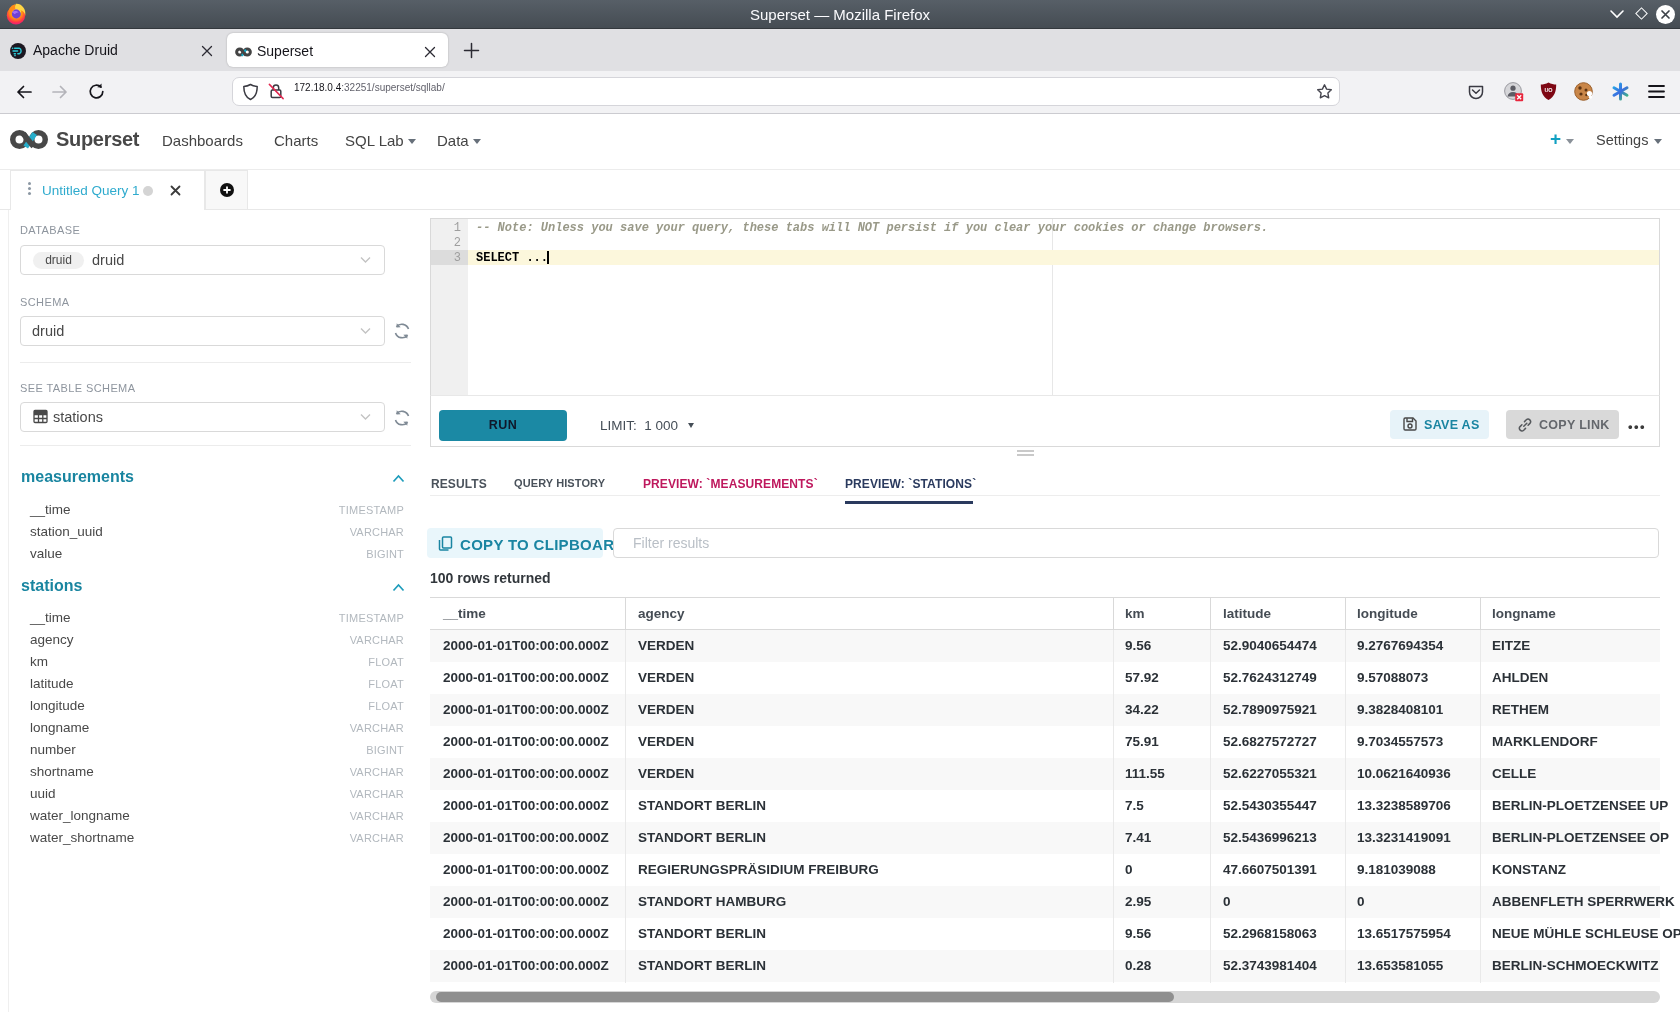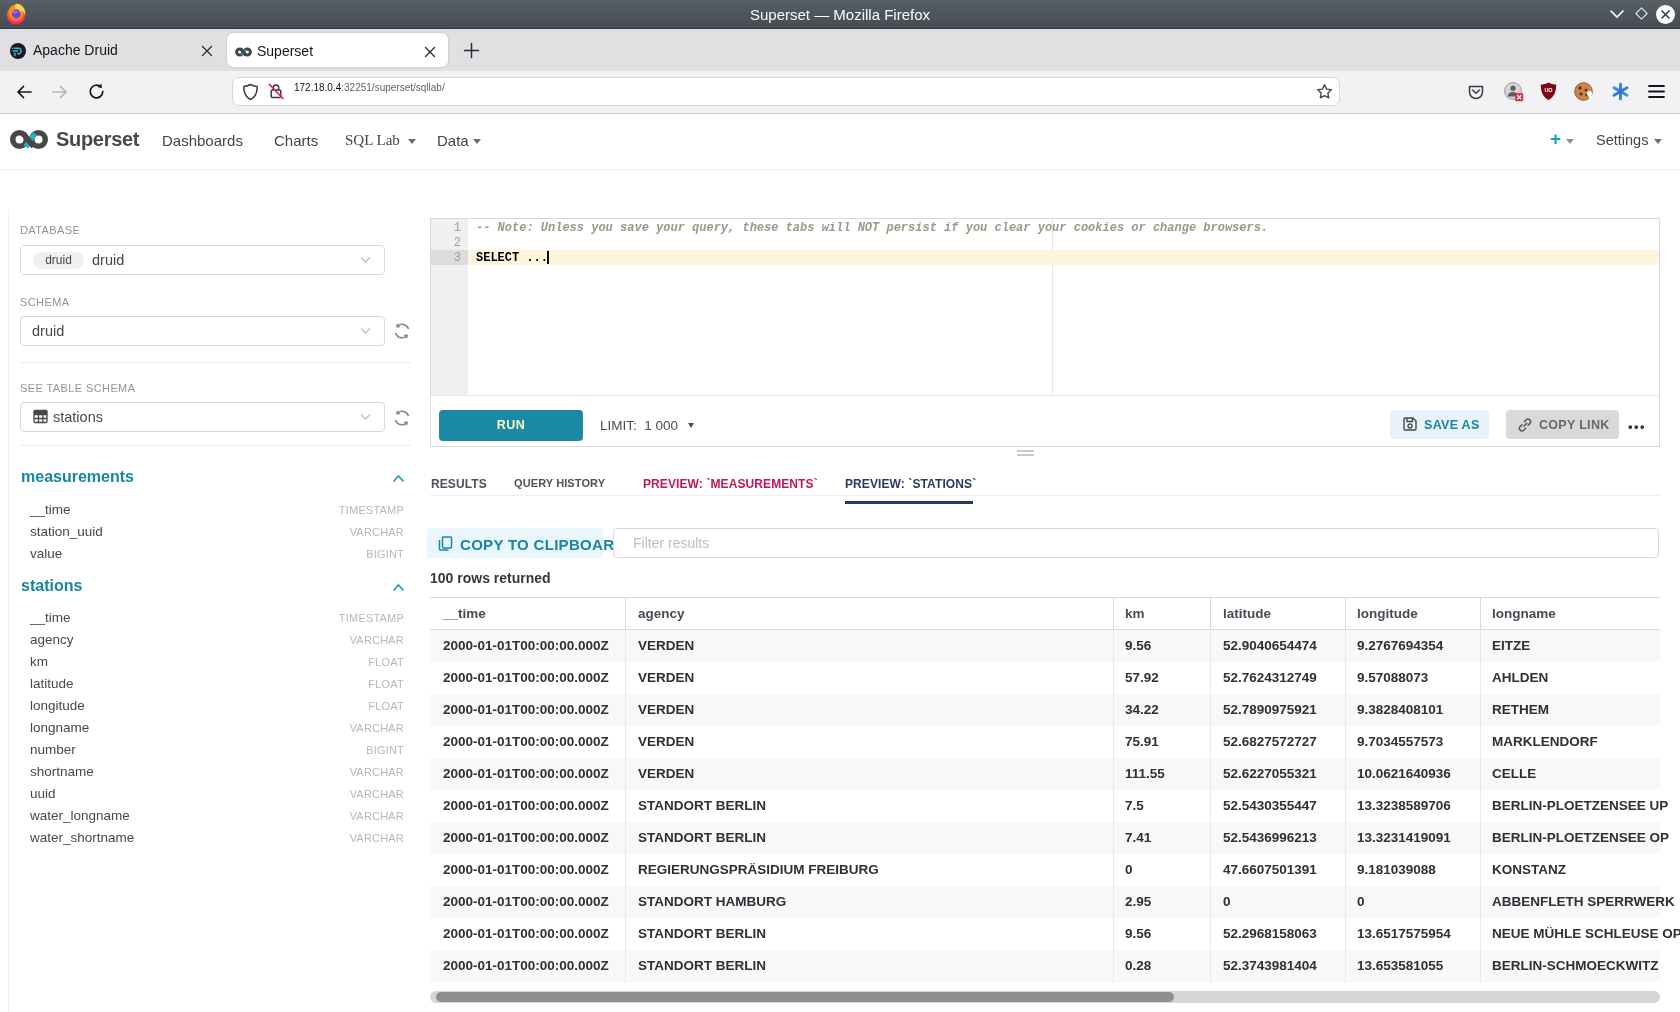--- a/index.html
+++ b/index.html
@@ -177,30 +177,46 @@
       <g stroke="#484848" stroke-width="5.5" fill="none">
         <circle cx="9.5" cy="9.5" r="6.75"></circle>
         <circle cx="28.5" cy="9.5" r="6.75"></circle>
       </g>
       <path d="M13.5 15.5 L22.5 2 L27 5 L18 18.5 Z" fill="#27aecb"></path>
       <path d="M13 3.5 L23.5 16.5" stroke="#484848" stroke-width="5.5"></path>
     </svg>
     <div class="abs" style="left:56px;top:14px;font-size:20px;font-weight:bold;color:#484848;letter-spacing:-.3px;">Superset</div>
     <div class="abs navitem" style="left:162px;top:18px;">Dashboards</div>
     <div class="abs navitem" style="left:274px;top:18px;">Charts</div>
-    <div class="abs navitem" style="left:345px;top:18px;font-family:Liberation Serif, serif;">SQL Lab</div>
+    <div class="abs navitem" style="left:345px;top:18px;">SQL Lab</div>
     <div class="abs caret-down" style="left:408px;top:25px;"></div>
     <div class="abs navitem" style="left:437px;top:18px;">Data</div>
     <div class="abs caret-down" style="left:473px;top:25px;"></div>
     <div class="abs" style="left:1550px;top:14px;font-size:19px;font-weight:bold;color:#11a0c2;">+</div>
     <div class="abs caret-down" style="left:1566px;top:25px;border-top-color:#8a9199;"></div>
     <div class="abs navitem" style="left:1596px;top:18px;font-size:14.5px;">Settings</div>
     <div class="abs caret-down" style="left:1654px;top:25px;"></div>
   </div>
 
+  <div class="abs" id="qtabrow">
+    <div class="abs" style="left:0;top:39px;width:10px;height:1px;background:#e8e8e8;"></div>
+    <div class="abs" style="left:10px;top:0;width:195px;height:40px;background:#fff;border:1px solid #e8e8e8;border-bottom:none;"></div>
+    <div class="abs" style="left:28px;top:12px;width:3px;height:3px;background:#8b97a3;border-radius:50%;box-shadow:0 5px 0 #8b97a3, 0 10px 0 #8b97a3;"></div>
+    <div class="abs" style="left:42px;top:12.5px;font-size:13.5px;color:#2fabce;">Untitled Query 1</div>
+    <div class="abs" style="left:143px;top:16px;width:10px;height:10px;border-radius:50%;background:#d4d4d4;"></div>
+    <svg class="abs" style="left:170px;top:15px" width="11" height="11" viewBox="0 0 11 11">
+      <path d="M1.5 1.5 L9.5 9.5 M9.5 1.5 L1.5 9.5" stroke="#3b3b3b" stroke-width="1.8" stroke-linecap="round"></path>
+    </svg>
+    <div class="abs" style="left:205px;top:0;width:43px;height:40px;background:#f8f8f8;border:1px solid #e8e8e8;border-bottom:none;"></div>
+    <svg class="abs" style="left:220px;top:13px" width="14" height="14" viewBox="0 0 14 14">
+      <circle cx="7" cy="7" r="7" fill="#111"></circle>
+      <path d="M7 3.4 V10.6 M3.4 7 H10.6" stroke="#fff" stroke-width="1.8"></path>
+    </svg>
+    <div class="abs" style="left:205px;top:39px;width:1475px;height:1px;background:#e8e8e8;"></div>
+  </div>
 
   <div class="abs" style="left:8px;top:210px;width:1px;height:802px;background:#efefef;"></div>
   <div class="abs sb-label" style="left:20px;top:224px;">DATABASE</div>
   <div class="abs sb-select" style="top:245px;"></div>
   <div class="abs" style="left:33px;top:252px;width:51px;height:17px;background:#f0f0f0;border-radius:9px;text-align:center;font-size:12px;color:#484848;line-height:17px;">druid</div>
   <div class="abs" style="left:92px;top:252px;font-size:14.5px;color:#484848;">druid</div>
   <svg class="abs" style="left:360px;top:256px" width="11" height="8" viewBox="0 0 11 8">
       <path d="M1 1.5 L5.5 6 L10 1.5" fill="none" stroke="#c3c3c3" stroke-width="1.4"></path>
     </svg>
 
@@ -308,21 +324,21 @@
   <div class="abs" style="left:1052px;top:219px;width:1px;height:176px;background:#e7e7e7;"></div>
   <div class="abs" style="left:468px;top:249.5px;width:1191px;height:15px;background:#fcf7dc;"></div>
   <div class="abs" style="left:431px;top:249.5px;width:37px;height:15px;background:#dcdcdc;"></div>
   <div class="abs mono" style="left:431px;top:221px;width:30px;text-align:right;font-size:12px;line-height:15px;color:#9e9e9e;">1<br>2<br>3</div>
   <div class="abs mono" style="left:476px;top:221px;font-size:12px;line-height:15px;white-space:pre;color:#999988;font-weight:bold;"><span style="font-style:italic;">-- Note: Unless you save your query, these tabs will NOT persist if you clear your cookies or change browsers.</span>
 <span> </span>
 <span style="color:#000;"><b>SELECT</b> ...</span></div>
   <div class="abs" style="left:547px;top:250.5px;width:1.5px;height:13px;background:#000;"></div>
 
   <div class="abs" style="left:430px;top:395px;width:1230px;height:52px;background:#fff;border:1px solid #d9d9d9;border-top:1px solid #e8e8e8;"></div>
-  <div class="abs" style="left:439px;top:410px;width:144px;height:31px;background:#1b89a4;border-radius:4px;color:#fef9c3;font-size:12.5px;font-weight:bold;letter-spacing:.5px;text-align:center;line-height:31px;">RUN</div>
+  <div class="abs" style="left:439px;top:410px;width:128px;height:31px;background:#1b89a4;border-radius:4px;color:#0f172a;font-size:12.5px;font-weight:bold;letter-spacing:.5px;text-align:center;line-height:31px;">RUN</div>
   <div class="abs" style="left:600px;top:418px;font-size:13.5px;color:#454e57;">LIMIT:&nbsp;&nbsp;1 000</div>
   <div class="abs caret-down" style="left:688px;top:423px;border-top-color:#454e57;border-left-width:3.5px;border-right-width:3.5px;"></div>
   <div class="abs" style="left:1390px;top:410px;width:99px;height:29px;background:#e7f3f9;border-radius:4px;"></div>
   <svg class="abs" style="left:1402px;top:416px" width="16" height="16" viewBox="0 0 16 16">
     <path d="M2 3.2 a1.2 1.2 0 0 1 1.2 -1.2 H11 L14 5 V12.8 a1.2 1.2 0 0 1 -1.2 1.2 H3.2 A1.2 1.2 0 0 1 2 12.8 Z" fill="none" stroke="#484848" stroke-width="1.4"></path>
     <path d="M5 2.2 V5.5 H10.5 V2.2" fill="none" stroke="#484848" stroke-width="1.4"></path>
     <circle cx="8" cy="10" r="2" fill="none" stroke="#484848" stroke-width="1.4"></circle>
   </svg>
   <div class="abs" style="left:1424px;top:418px;font-size:12.5px;font-weight:bold;color:#1a85a2;letter-spacing:.3px;">SAVE AS</div>
   <div class="abs" style="left:1506px;top:410px;width:113px;height:29px;background:#d9d9d9;border-radius:4px;"></div>

